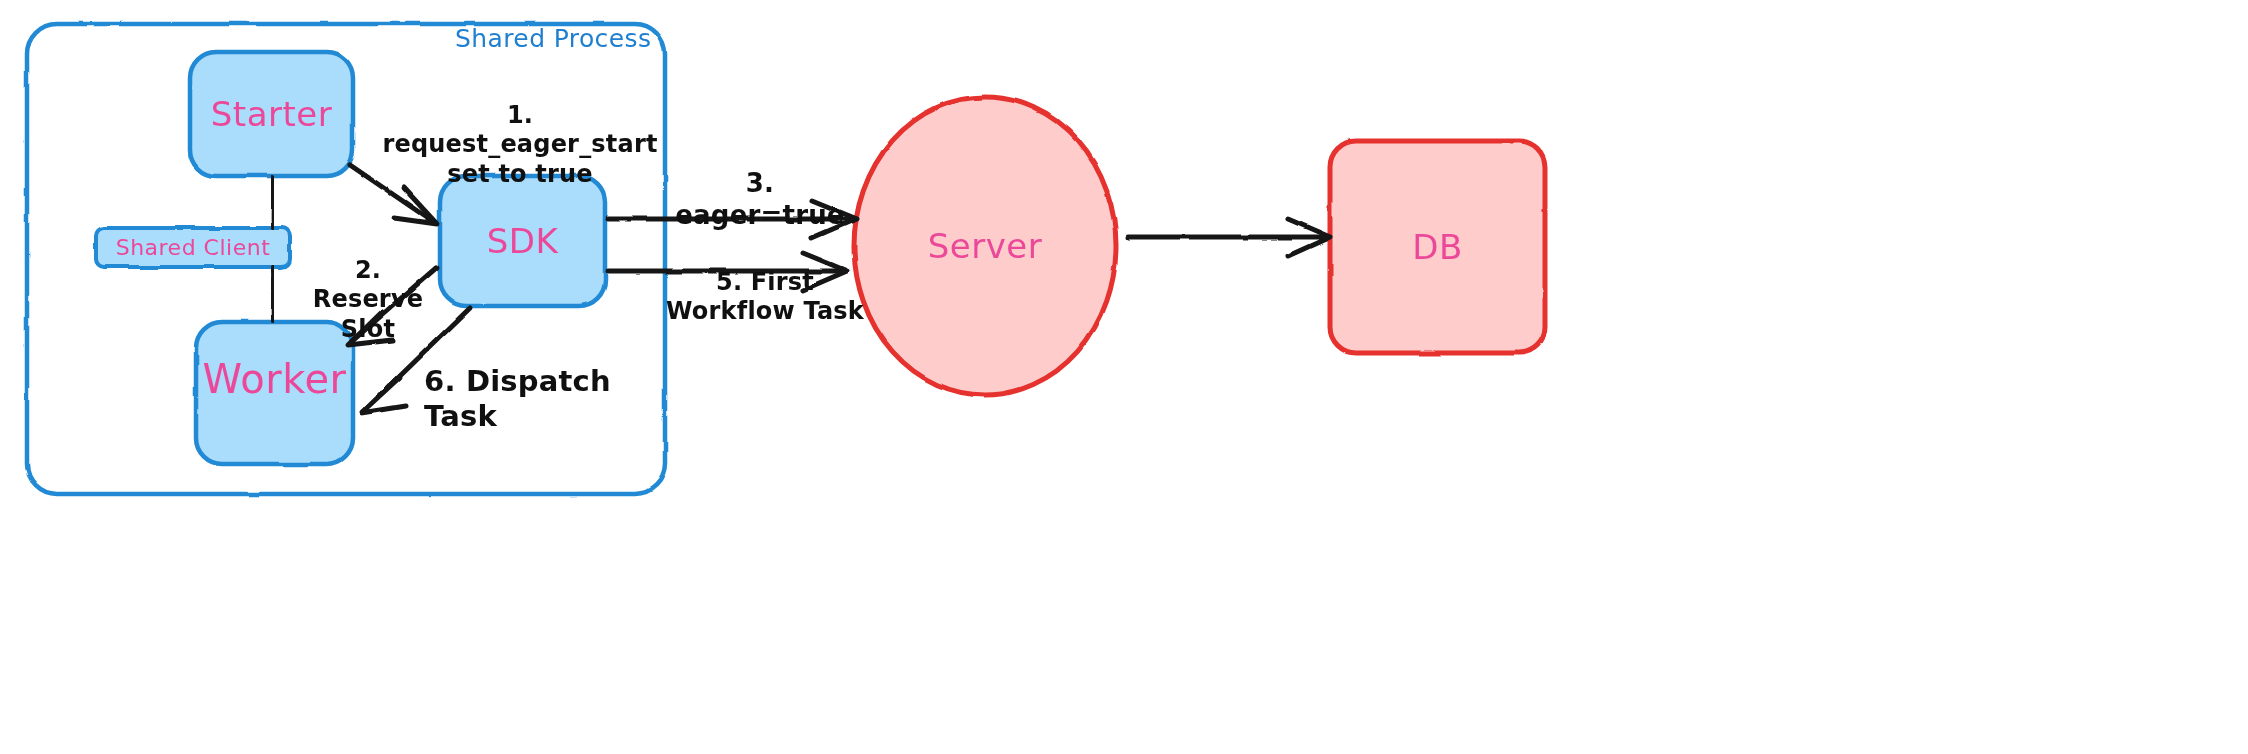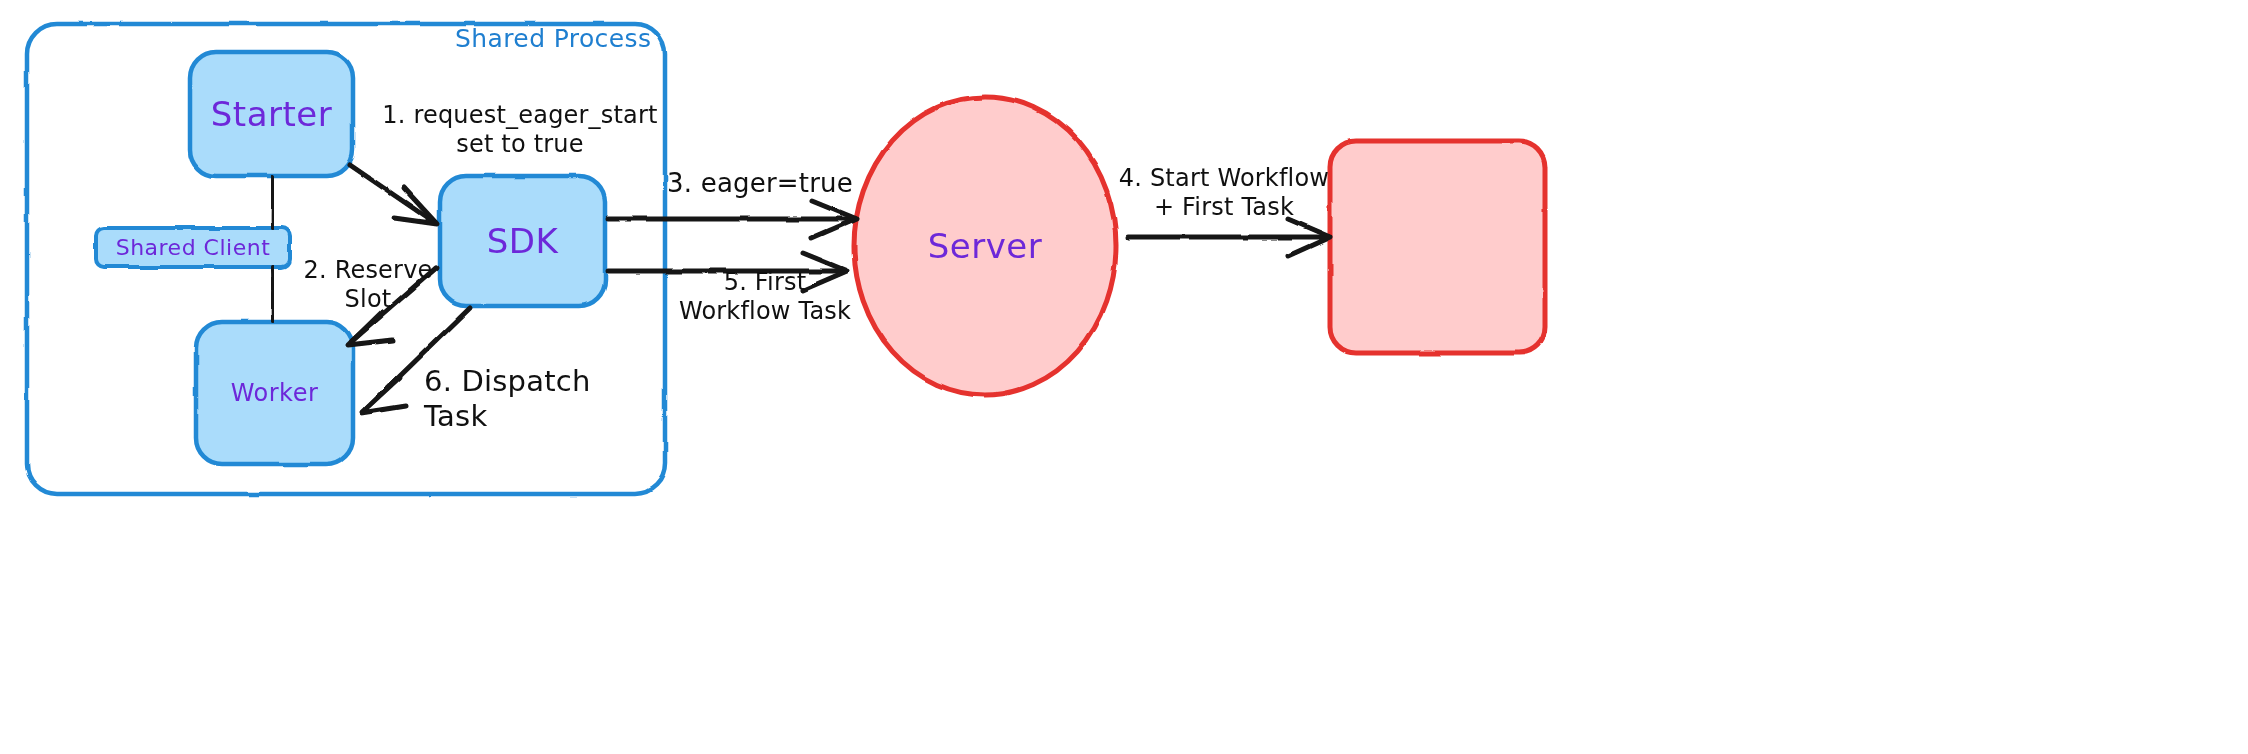--- a/index.html
+++ b/index.html
@@ -2,27 +2,27 @@
 <html><head>
 <meta charset="utf-8">
 <style>
   html,body{margin:0;padding:0;background:#ffffff;}
   body{width:2248px;height:754px;overflow:hidden;
        font-family:"DejaVu Sans",sans-serif;}
   #stage{position:relative;width:2248px;height:754px;background:#fff;}
   svg.layer{position:absolute;left:0;top:0;width:2248px;height:754px;}
   .node-label{
     position:absolute;display:flex;align-items:center;justify-content:center;
-    text-align:center;color:#6d28d9;font-family:"DejaVu Sans",sans-serif;
+    text-align:center;color:#ec4899;font-family:"DejaVu Sans",sans-serif;
     letter-spacing:.5px;pointer-events:none;
   }
   .edge-label{
     position:absolute;text-align:center;color:#101010;
     font-family:"DejaVu Sans",sans-serif;line-height:1.22;
-    letter-spacing:.2px;white-space:pre-line;
+    letter-spacing:.2px;white-space:pre-line;font-weight:bold;
   }
   .container-title{
     position:absolute;color:#1f7fd0;font-family:"DejaVu Sans",sans-serif;
     font-size:25px;letter-spacing:.4px;
   }
   .hit{position:absolute;}
 </style>
 </head>
 <body>
 
@@ -103,38 +103,37 @@
       <path d="M1288,219 L1330,237 L1288,256" fill="none" stroke="#141414" stroke-width="5" stroke-linecap="round" stroke-linejoin="round"></path>
     </g>
   </svg>
 
   <div class="container-title" style="left:455px;top:24px;">Shared Process</div>
 
   <div class="node-label" style="left:190px;top:52px;width:163px;height:124px;font-size:34px;">Starter</div>
 
   <div class="node-label" style="left:96px;top:228px;width:194px;height:39px;font-size:22px;">Shared Client</div>
 
-  <div class="node-label" style="left:196px;top:322px;width:157px;height:142px;font-size:24px;">Worker</div>
+  <div class="node-label" style="left:196px;top:308px;width:157px;height:142px;font-size:40px;">Worker</div>
 
   <div class="node-label" style="left:440px;top:176px;width:165px;height:130px;font-size:34px;">SDK</div>
 
   <div class="node-label" style="left:854px;top:97px;width:262px;height:298px;font-size:34px;">Server</div>
 
+  <div class="node-label" style="left:1330px;top:141px;width:215px;height:212px;font-size:34px;">DB</div>
 
 
   <div class="edge-label" style="left:370px;top:101px;width:300px;font-size:24px;">1. request_eager_start
 set to true</div>
 
   <div class="edge-label" style="left:298px;top:256px;width:140px;font-size:24px;">2. Reserve
 Slot</div>
 
   <div class="edge-label" style="left:660px;top:168px;width:200px;font-size:26px;">3. eager=true</div>
 
-  <div class="edge-label" style="left:1094px;top:164px;width:260px;font-size:24px;">4. Start Workflow
-+ First Task</div>
 
   <div class="edge-label" style="left:650px;top:268px;width:230px;font-size:24px;">5. First
 Workflow Task</div>
 
   <div class="edge-label" style="left:424px;top:364px;width:230px;font-size:29px;text-align:left;">6. Dispatch Task</div>
 
   <div class="hit" style="left:190px;top:52px;width:163px;height:124px;"></div>
   <div class="hit" style="left:96px;top:228px;width:194px;height:39px;"></div>
   <div class="hit" style="left:196px;top:322px;width:157px;height:142px;"></div>
   <div class="hit" style="left:440px;top:176px;width:165px;height:130px;"></div>

